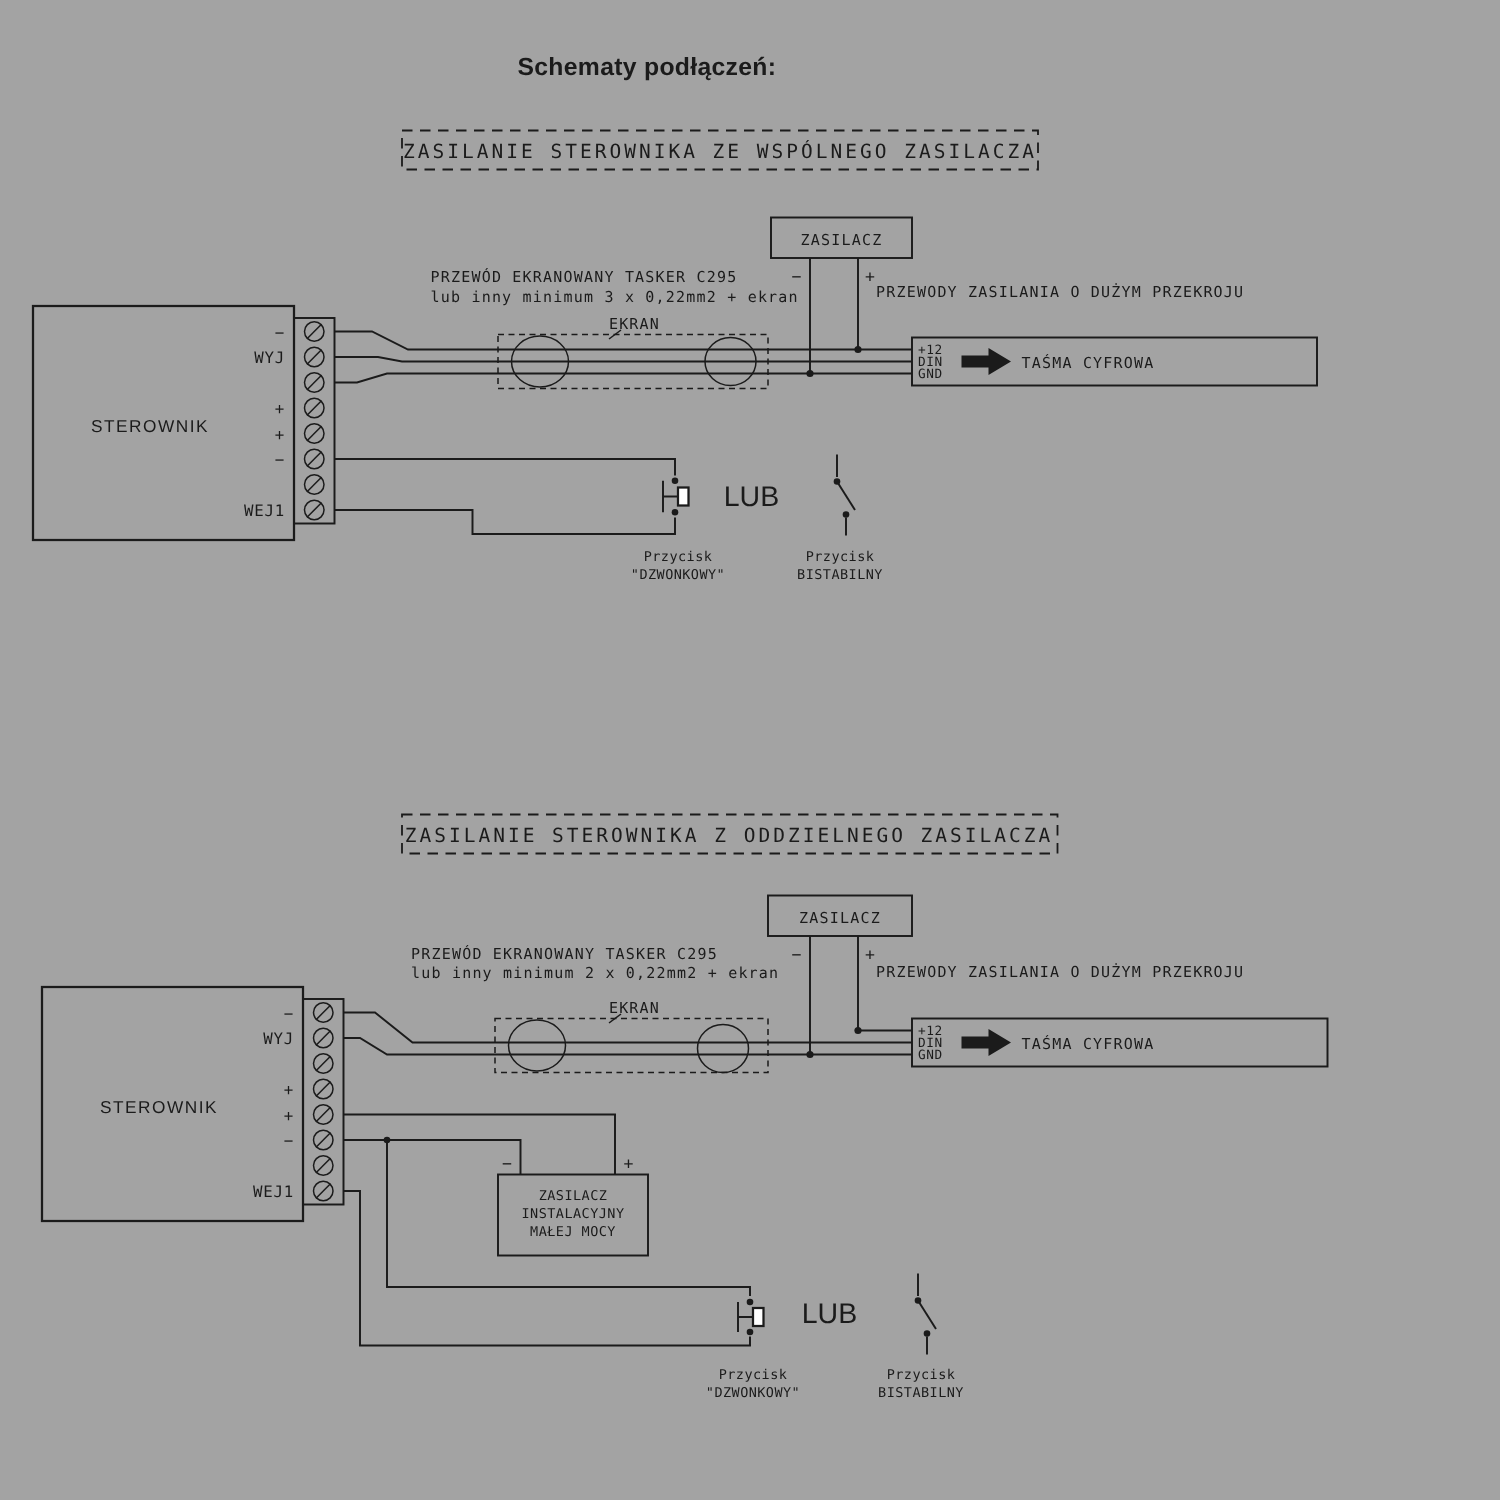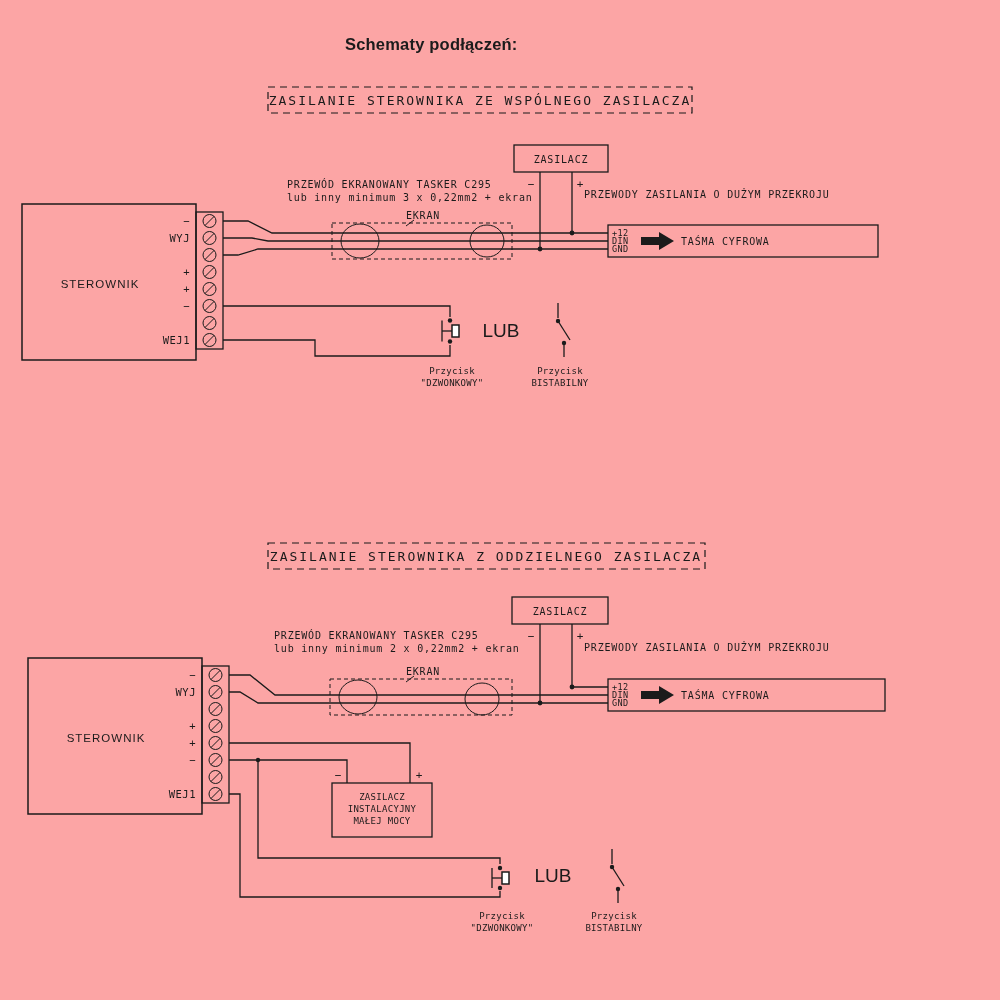--- a/index.html
+++ b/index.html
@@ -1,16 +1,16 @@
 <!DOCTYPE html>
 <html><head>
 <meta charset="utf-8">
 <style>
   html,body{margin:0;padding:0;background:#ffffff;}
-  .page{width:1000px;height:1000px;background:#fca5a5;position:relative;}
+  .page{width:1000px;height:1000px;background:#a3a3a3;position:relative;}
   svg{display:block;}
   text{fill:#1b1b1b;font-family:"DejaVu Sans Mono",monospace;}
   .wire{stroke:#1b1b1b;stroke-width:1.3;fill:none;}
   .wire-thin{stroke:#1b1b1b;stroke-width:1;fill:none;}
   .box{fill:none;stroke:#1b1b1b;stroke-width:1.3;}
   .box2{fill:none;stroke:#1b1b1b;stroke-width:1.5;}
   .dashed{fill:none;stroke:#1b1b1b;stroke-width:1.2;stroke-dasharray:7 5;}
   .dashed2{fill:none;stroke:#1b1b1b;stroke-width:1;stroke-dasharray:4 3;}
   .dot{fill:#1b1b1b;stroke:none;}
   .fillshape{fill:#1b1b1b;stroke:none;}

